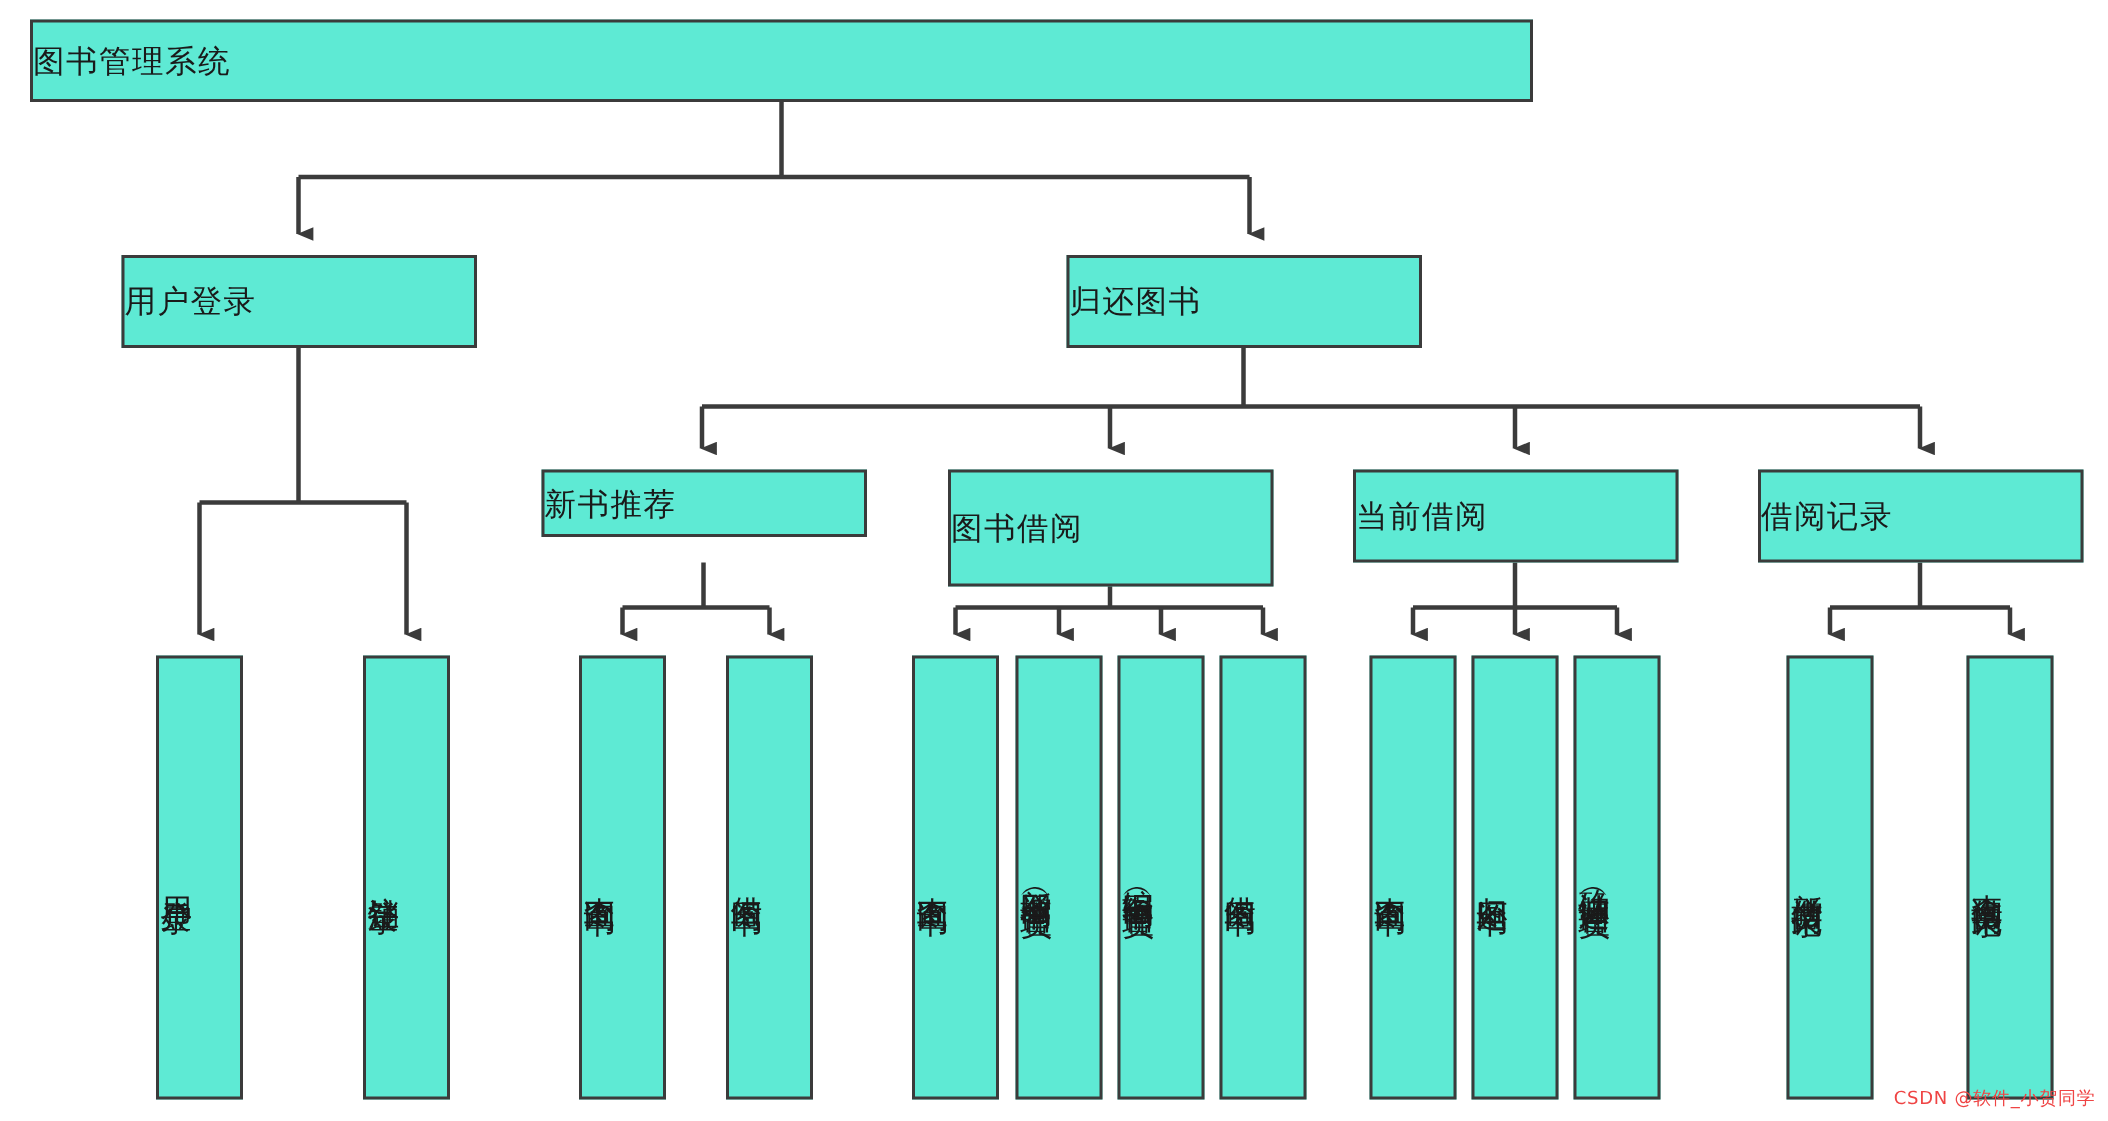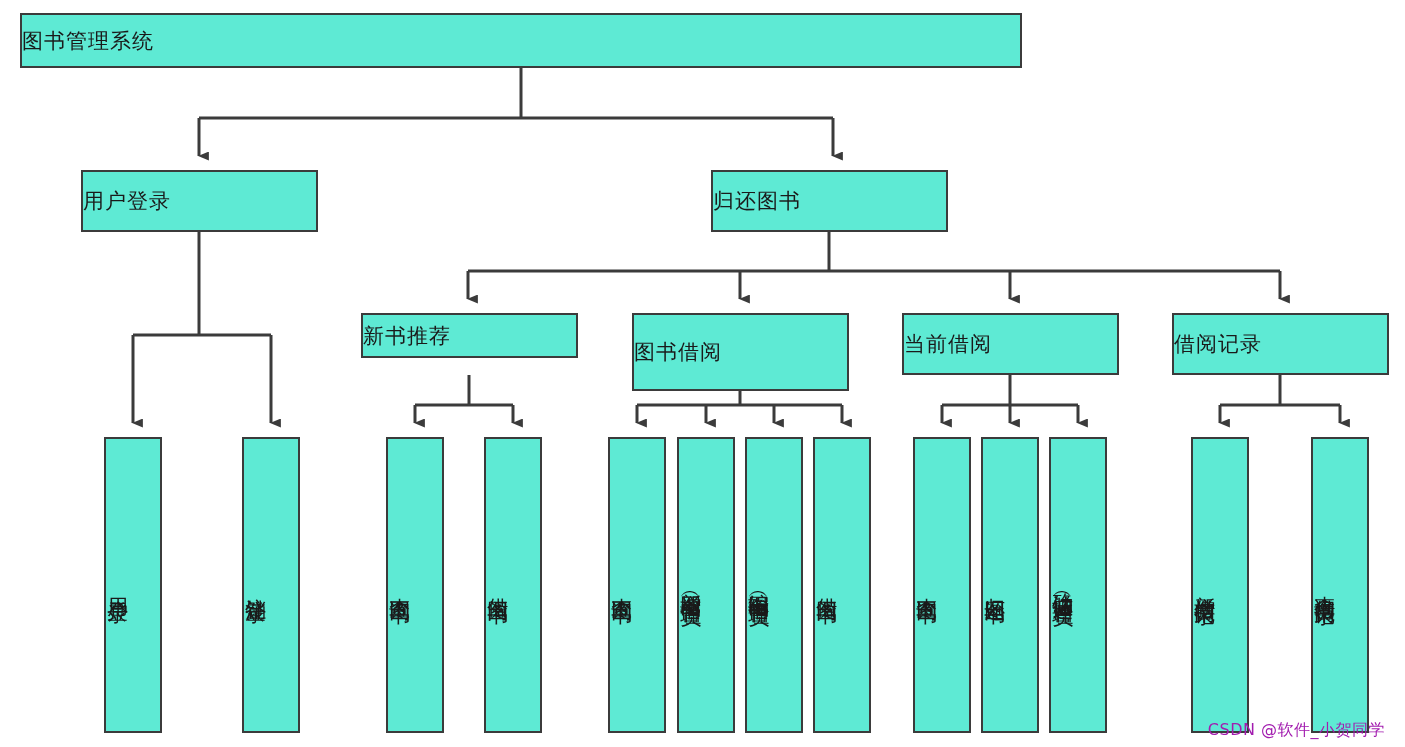--- a/index.html
+++ b/index.html
@@ -45,24 +45,24 @@
     letter-spacing:2px;
     white-space:nowrap;
     display:block;
   }
   .htext{
     white-space:nowrap;
     display:block;
   }
   #watermark{
     position:absolute;
-    right:20px;
+    right:8px;
     bottom:6px;
-    font-size:16px;
-    color:#a21caf;
+    font-size:12px;
+    color:#ef4444;
     letter-spacing:0.5px;
     white-space:nowrap;
     user-select:none;
   }
 </style>
 </head>
 <body>
 
 <div id="stage">
 

